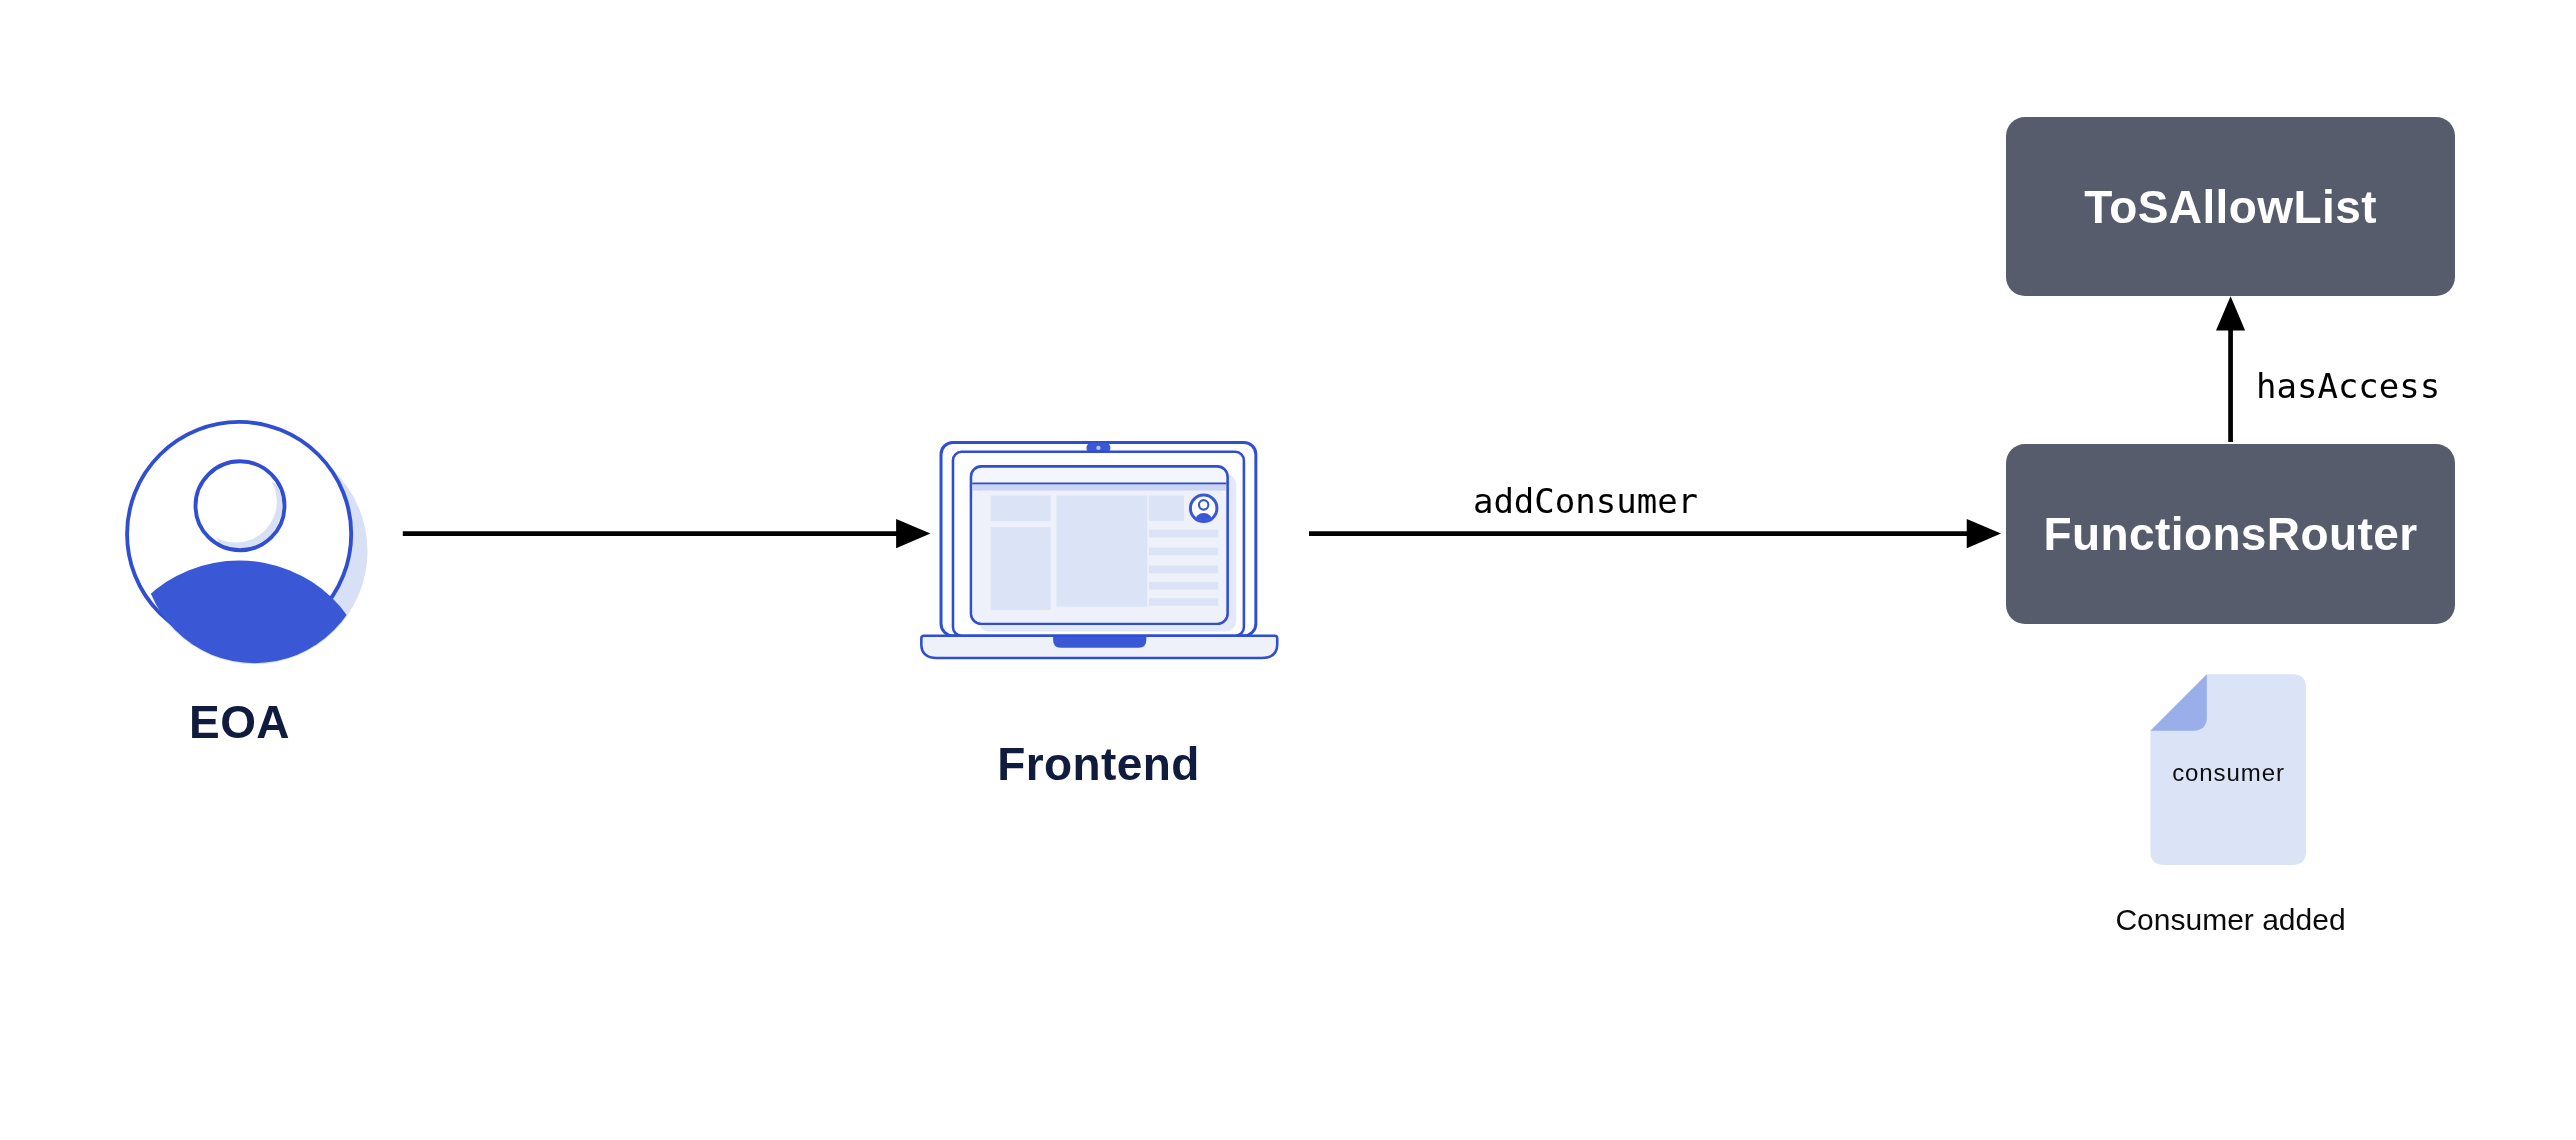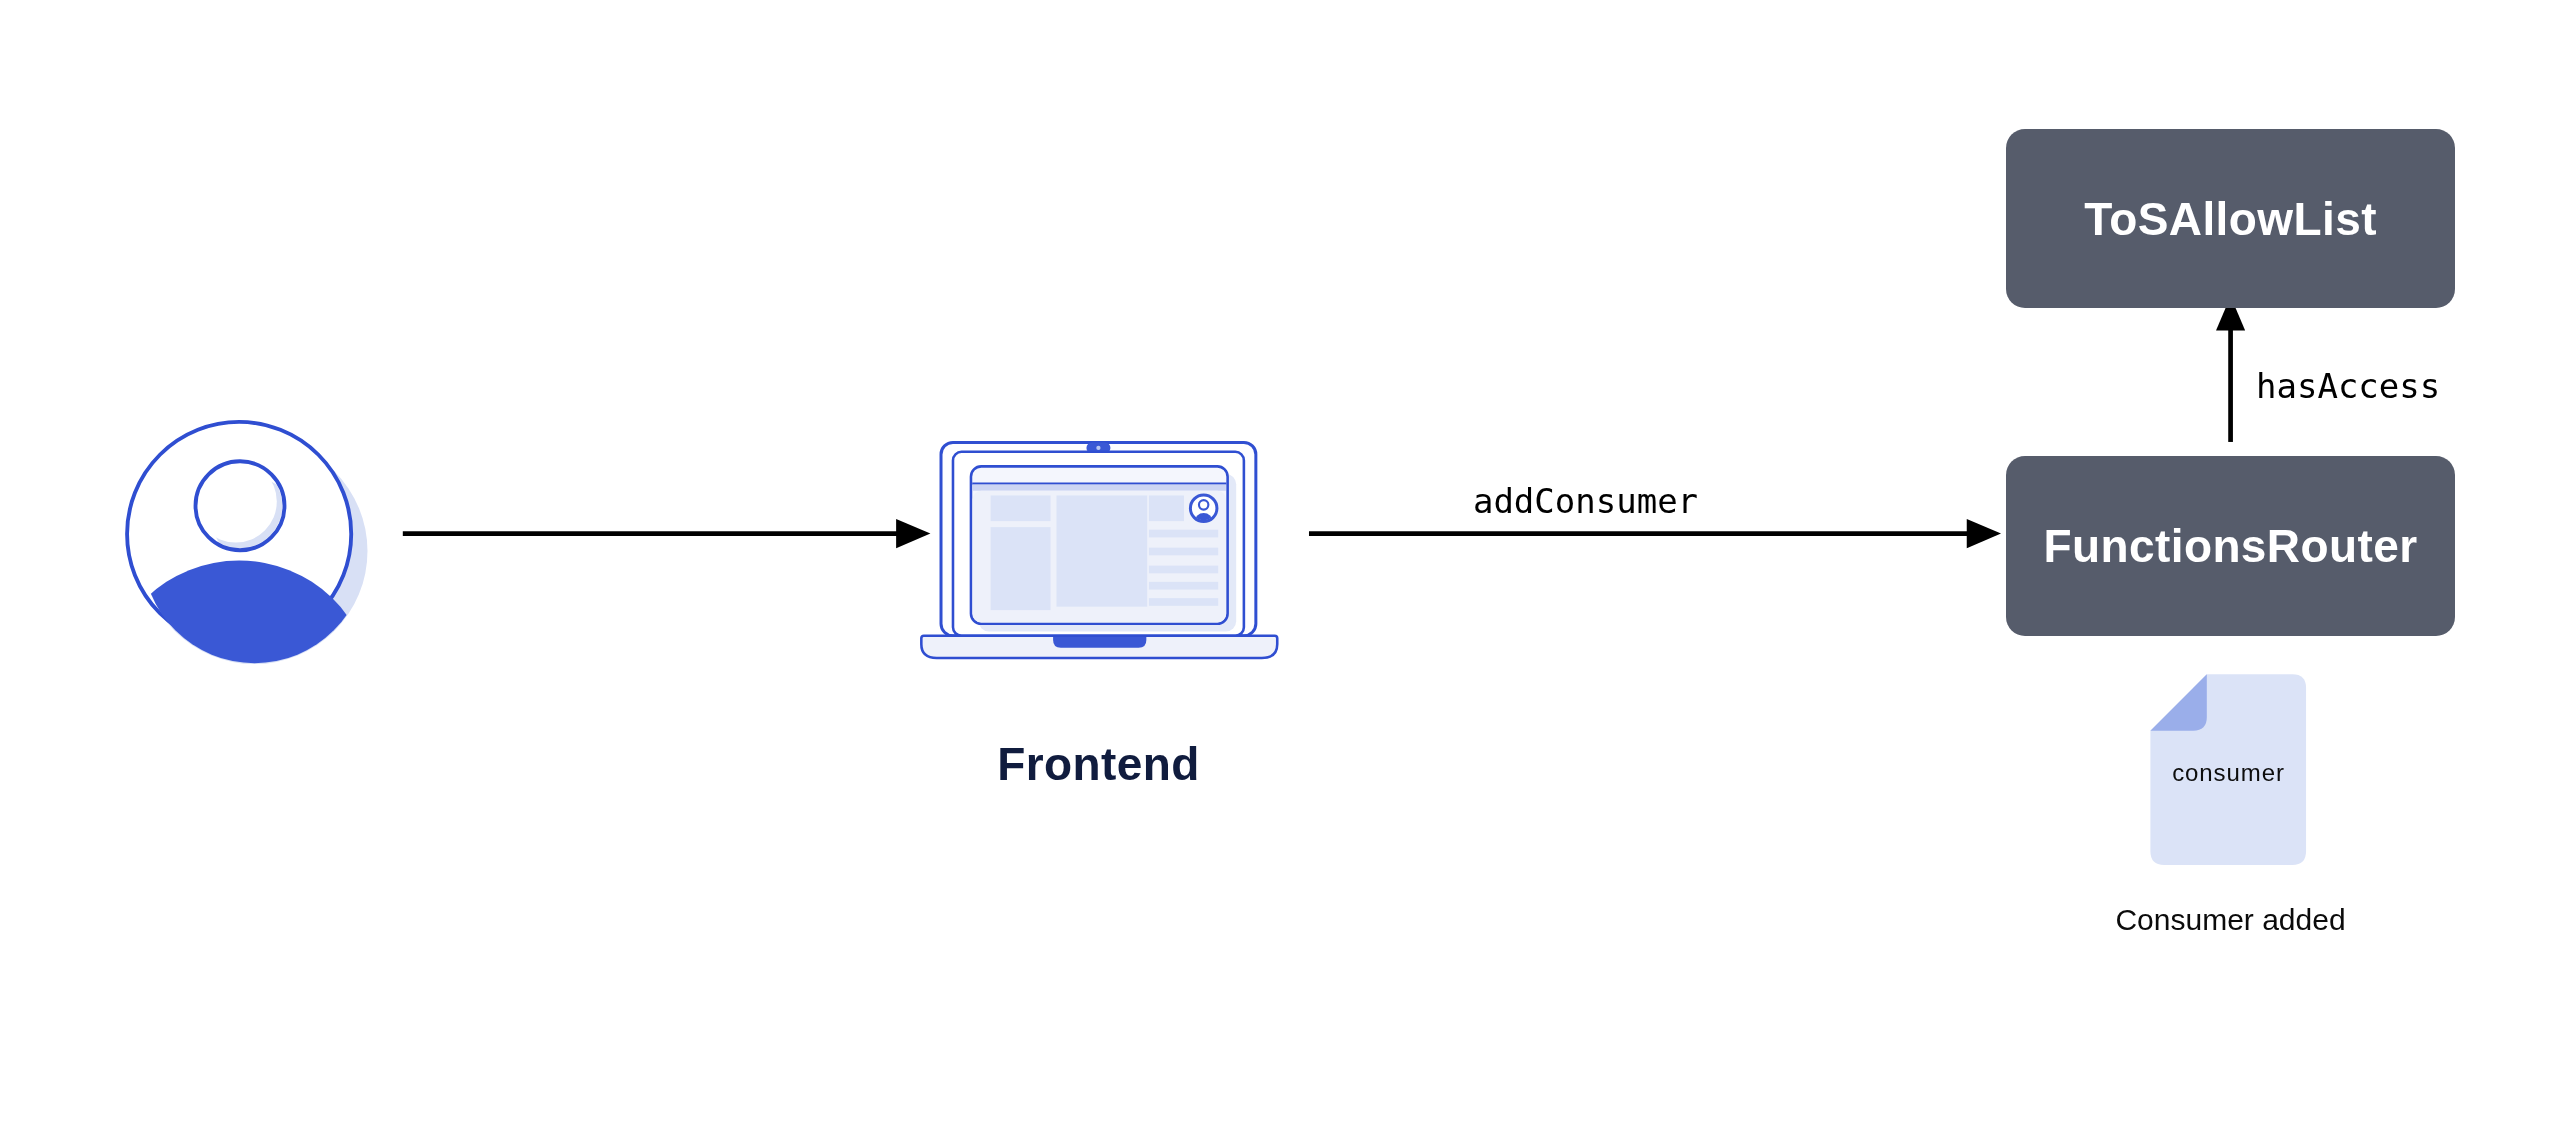--- a/index.html
+++ b/index.html
@@ -21,21 +21,21 @@
     position:relative;width:2576px;height:1140px;background:var(--canvas);
     overflow:hidden;font-family:"Liberation Sans",sans-serif;
   }
   .abs{position:absolute;}
   .node-label{
     color:var(--label-navy);font-size:46px;font-weight:700;
     text-align:center;letter-spacing:0.4px;
   }
   .dark-node{
     background:var(--node-dark);border-radius:19px;
-    display:flex;align-items:center;justify-content:center;margin-top:12px;
+    display:flex;align-items:center;justify-content:center;
   }
   .dark-node-label{
     color:#ffffff;font-size:46px;font-weight:700;letter-spacing:0.4px;
     text-align:center;
   }
   .edge-label{
     font-family:"DejaVu Sans Mono",monospace;font-size:34px;
     color:var(--edge-black);text-align:center;white-space:nowrap;
   }
   .caption{
@@ -83,20 +83,21 @@
     <g clip-path="url(#eoa-head-clip)">
       <circle cx="194" cy="154" r="48" fill="var(--shadow-lavender)"></circle>
       <circle cx="175" cy="135" r="48" fill="#ffffff"></circle>
     </g>
     <circle cx="180" cy="140" r="52" fill="none" stroke="var(--accent-blue-stroke)" stroke-width="4.5"></circle>
 
     <g clip-path="url(#eoa-shadow-clip)">
       <ellipse cx="179" cy="352" rx="153" ry="148" fill="var(--accent-blue)"></ellipse>
     </g>
   </svg>
+  <div class="abs node-label" style="left:111px;top:695px;width:257px;">EOA</div>
 
   <svg class="abs" style="left:908px;top:433px;" width="386" height="231" viewBox="0 0 450 270">
     <defs>
       <clipPath id="lap-av-clip">
           <circle cx="345" cy="88" r="14"></circle>
         </clipPath>
     </defs>
 
     <rect x="38" y="11" width="368" height="226" rx="14" fill="#FDFDFF" stroke="var(--accent-blue-stroke)" stroke-width="3.5"></rect>
 

